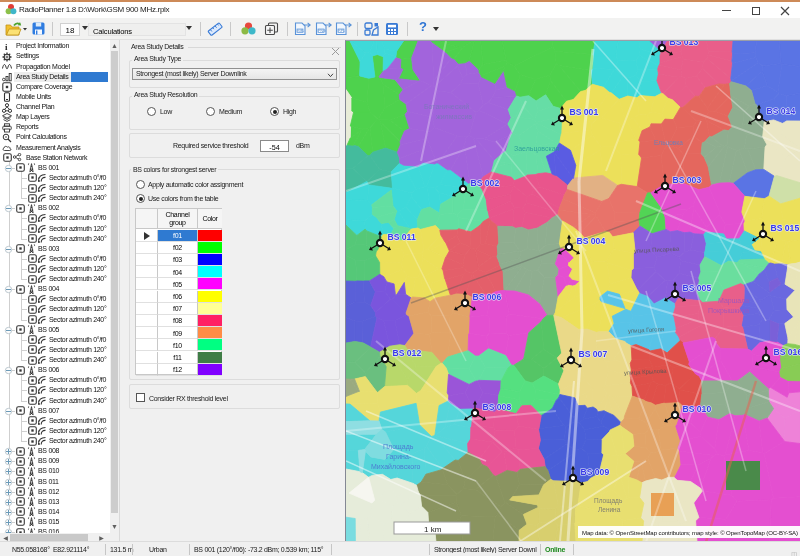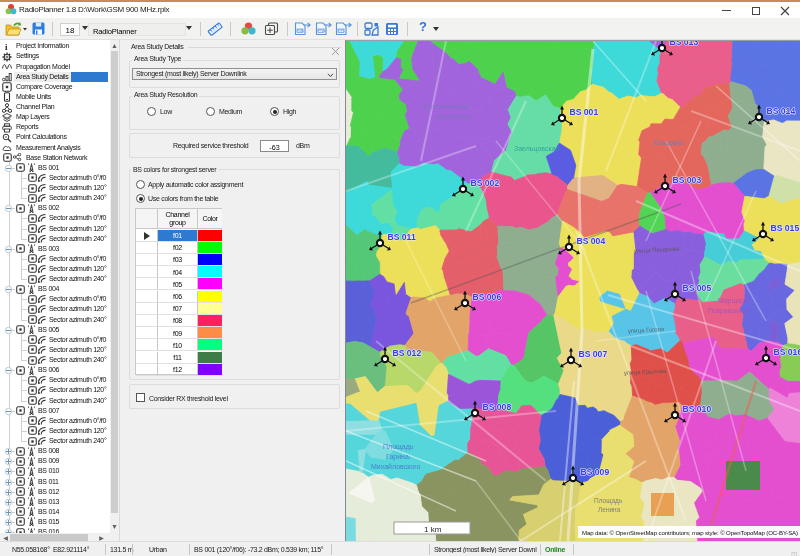--- a/index.html
+++ b/index.html
@@ -54,21 +54,21 @@
  </svg>
  <svg class="abs" style="left:32px;top:4px" width="13" height="13" viewBox="0 0 13 13">
   <rect x="0.5" y="0.5" width="12" height="12" rx="1.5" fill="#2f7ce0"></rect>
   <rect x="3.8" y="0.5" width="5.4" height="4" fill="#dcebfa"></rect>
   <rect x="3" y="7.5" width="7" height="5" fill="#f5f9ff"></rect>
   <rect x="4" y="8.5" width="1.4" height="4" fill="#2f7ce0"></rect>
  </svg>
  <div class="tsep" style="left:52px"></div>
  <div class="abs" style="left:60px;top:5px;width:20px;height:13px;background:#fdfdfd;border:1px solid #d0d0d0;font-size:8px;text-align:center;padding-top:2px">18</div>
  <div class="abs" style="left:82px;top:8px;width:0;height:0;border-left:3px solid transparent;border-right:3px solid transparent;border-top:4px solid #333"></div>
- <div class="abs" style="left:88px;top:5px;width:98px;height:13px;background:#efefee;border:1px solid #e3e3e3;font-size:7.6px;letter-spacing:-0.2px;padding:2.5px 0 0 4px">RadioPlanner</div>
+ <div class="abs" style="left:88px;top:5px;width:98px;height:13px;background:#efefee;border:1px solid #e3e3e3;font-size:7.6px;letter-spacing:-0.2px;padding:2.5px 0 0 4px">Calculations</div>
  <div class="abs" style="left:186px;top:8px;width:0;height:0;border-left:3px solid transparent;border-right:3px solid transparent;border-top:4px solid #333"></div>
  <div class="tsep" style="left:200px"></div>
  <svg class="abs" style="left:207px;top:4px" width="16" height="14" viewBox="0 0 16 14">
   <g transform="rotate(-38 8 7)">
         <rect x="1" y="4.5" width="14" height="5.5" rx="1" fill="#ddeafc" stroke="#3a7bd5" stroke-width="1.1"></rect>
   <path d="M4,4.5 L4,7 M7,4.5 L7,6.4 M10,4.5 L10,7 M13,4.5 L13,6.4" stroke="#3a7bd5" stroke-width="0.9"></path>
       </g>
  </svg>
  <div class="tsep" style="left:230px"></div>
  <svg class="abs" style="left:240px;top:4px" width="17" height="13" viewBox="0 0 17 13">
@@ -765,21 +765,21 @@
     <div class="gb" style="left:9px;top:56px;width:211px;height:34px"></div>
     <div class="gblab" style="left:12px;top:51px">Area Study Resolution</div>
     <div class="radio" style="left:27px;top:67px"></div>
     <div class="ptext" style="left:40px;top:68px">Low</div>
     <div class="radio" style="left:86px;top:67px"></div>
     <div class="ptext" style="left:99px;top:68px">Medium</div>
     <div class="radio sel" style="left:150px;top:67px"></div>
     <div class="ptext" style="left:163px;top:68px">High</div>
     <div class="gb" style="left:9px;top:93px;width:211px;height:25px"></div>
     <div class="ptext" style="left:53px;top:102px">Required service threshold</div>
-    <div class="abs" style="left:140px;top:100px;width:29px;height:12px;background:#fff;border:1px solid #8a8a8a;font-size:7.2px;text-align:center;padding-top:2px">-63</div>
+    <div class="abs" style="left:140px;top:100px;width:29px;height:12px;background:#fff;border:1px solid #8a8a8a;font-size:7.2px;text-align:center;padding-top:2px">-54</div>
     <div class="ptext" style="left:176px;top:102px">dBm</div>
     <div class="gb" style="left:9px;top:129px;width:211px;height:211px"></div>
     <div class="gblab" style="left:11px;top:126px">BS colors for strongest server</div>
     <div class="radio" style="left:16px;top:140px"></div>
     <div class="ptext" style="left:28px;top:141px">Apply automatic color assignment</div>
     <div class="radio sel" style="left:16px;top:154px"></div>
     <div class="ptext" style="left:28px;top:155px">Use colors from the table</div>
     <div class="abs" style="left:15px;top:168px;width:87px;height:167px;background:#fff;border:1px solid #c8c8c8">
       <div class="abs" style="left:0;top:0;width:22px;height:20px;background:#f5f5f5;border-right:1px solid #c8c8c8;border-bottom:1px solid #c8c8c8"></div>
       <div class="abs" style="left:22px;top:0;width:40px;height:20px;background:#f5f5f5;border-right:1px solid #c8c8c8;border-bottom:1px solid #c8c8c8;font-size:7px;letter-spacing:-0.3px;text-align:center;line-height:8.5px;padding-top:1.5px">Channel<br>group</div>

